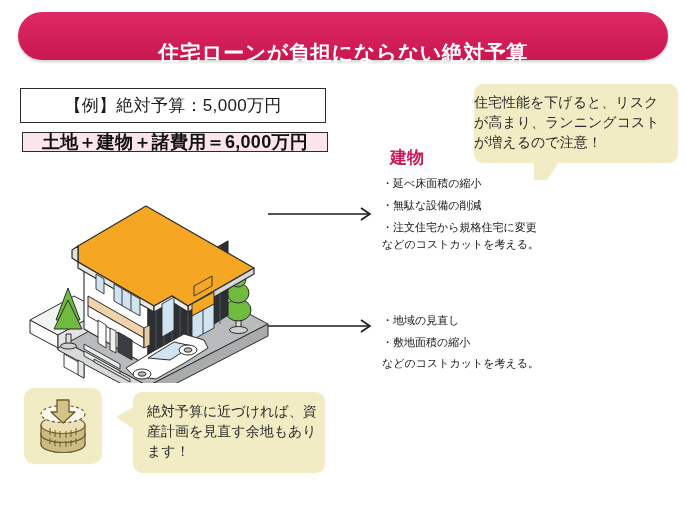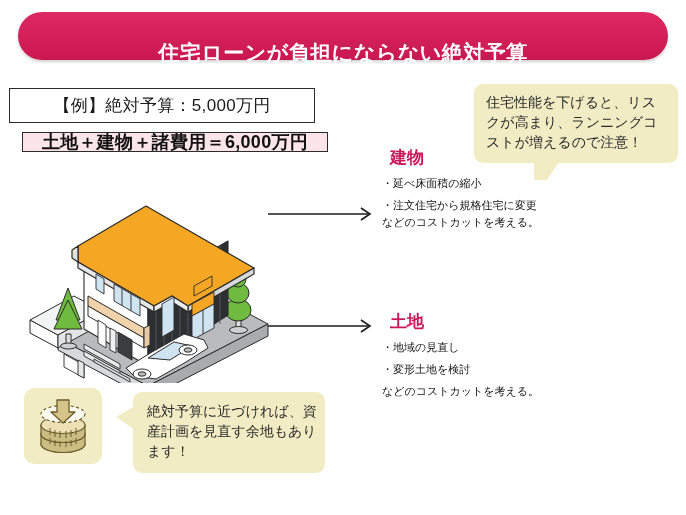--- a/index.html
+++ b/index.html
@@ -48,21 +48,21 @@
   
   .budget-box {
     position: absolute;
     box-sizing: border-box;
     border: 1.4px solid #2b2b2b;
     display: flex;
     align-items: center;
     justify-content: center;
   }
   .budget-box-1 {
-    left: 9px;
+    left: 20px;
     top: 88px;
     width: 306px;
     height: 35px;
     background: #ffffff;
   }
   .budget-box-2 {
     left: 22px;
     top: 132px;
     width: 306px;
     height: 20px;
@@ -120,21 +120,21 @@
   .callout-text {
     font-size: 14px;
     color: #2b2b2b;
     line-height: 1.42;
     white-space: pre-line;
   }
   .callout-top {
     left: 474px;
     top: 84px;
     width: 204px;
-    padding: 9px 11px 10px 12px;
+    padding: 9px 11px 10px 0;
   }
   .callout-top .tail {
     position: absolute;
     left: 60px;
     bottom: -17px;
     width: 0;
     height: 0;
     border-left: 13px solid #f2ecc4;
     border-right: 12px solid transparent;
     border-top: 18px solid #f2ecc4;
@@ -307,28 +307,28 @@
   <div class="arrow-line" style="left:268px; top:318px;">
     <svg width="106" height="16" viewBox="0 0 106 16" xmlns="http://www.w3.org/2000/svg">
       <line x1="0" y1="8" x2="100" y2="8" stroke="#1a1a1a" stroke-width="1.6"></line>
       <polyline points="93,2 102,8 93,14" fill="none" stroke="#1a1a1a" stroke-width="1.6"></polyline>
     </svg>
   </div>
 
   <div class="section" style="left:382px; top:148px;">
     <div class="section-heading">建物</div>
     <p class="section-line">・延べ床面積の縮小</p>
+    <p class="section-line">・無駄な設備の削減</p>
     <p class="section-line tight">・注文住宅から規格住宅に変更</p>
     <p class="section-line">などのコストカットを考える。</p>
   </div>
 
   <div class="section" style="left:382px; top:312px;">
-    <div class="section-heading">土地</div>
     <p class="section-line">・地域の見直し</p>
-    <p class="section-line">・変形土地を検討</p>
+    <p class="section-line">・敷地面積の縮小</p>
     <p class="section-line">などのコストカットを考える。</p>
   </div>
 
   <div class="callout callout-top">
     <span class="callout-text">住宅性能を下げると、リスクが高まり、ランニングコストが増えるので注意！</span>
     <span class="tail"></span>
   </div>
 
   <div class="callout callout-bottom">
     <span class="callout-text">絶対予算に近づければ、資産計画を見直す余地もあります！</span>

